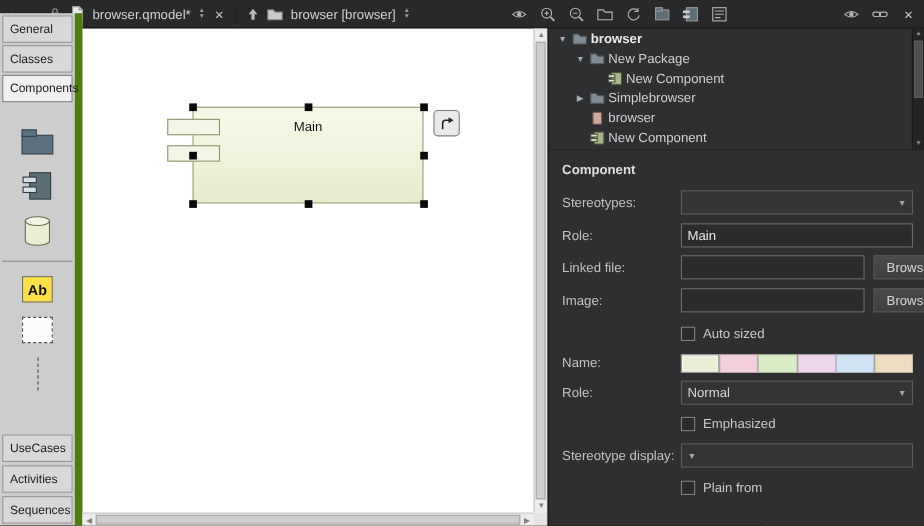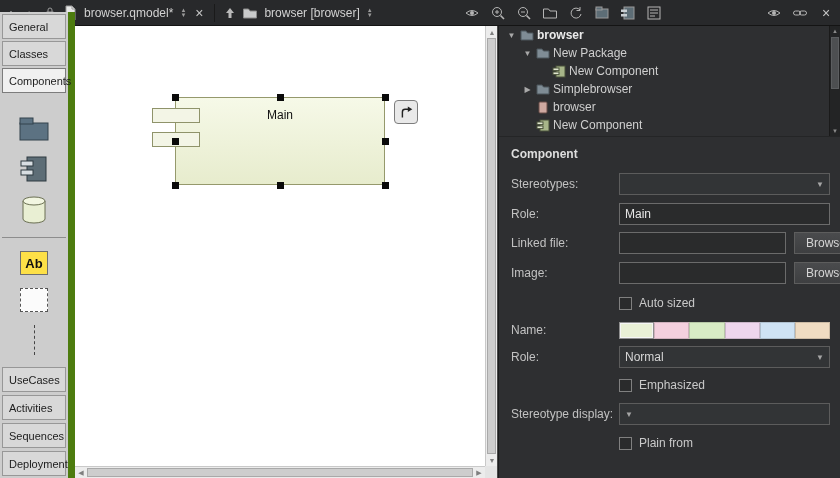--- a/index.html
+++ b/index.html
@@ -257,21 +257,20 @@
           <span>Ab</span>
         </span>
       <span class="tool dash-box"></span>
       <span class="tool dash-line"></span>
     </div>
 
     <div class="ptabs-bottom">
       <div class="ptab">UseCases</div>
       <div class="ptab">Activities</div>
       <div class="ptab">Sequences</div>
-      <div class="ptab">Deployment</div>
     </div>
   </div>
 
   <div class="canvas">
     <div class="shape-body">
       <div class="shape-name">Main</div>
     </div>
     <div class="shape-port" style="top:82px"></div>
     <div class="shape-port" style="top:106px"></div>
 

